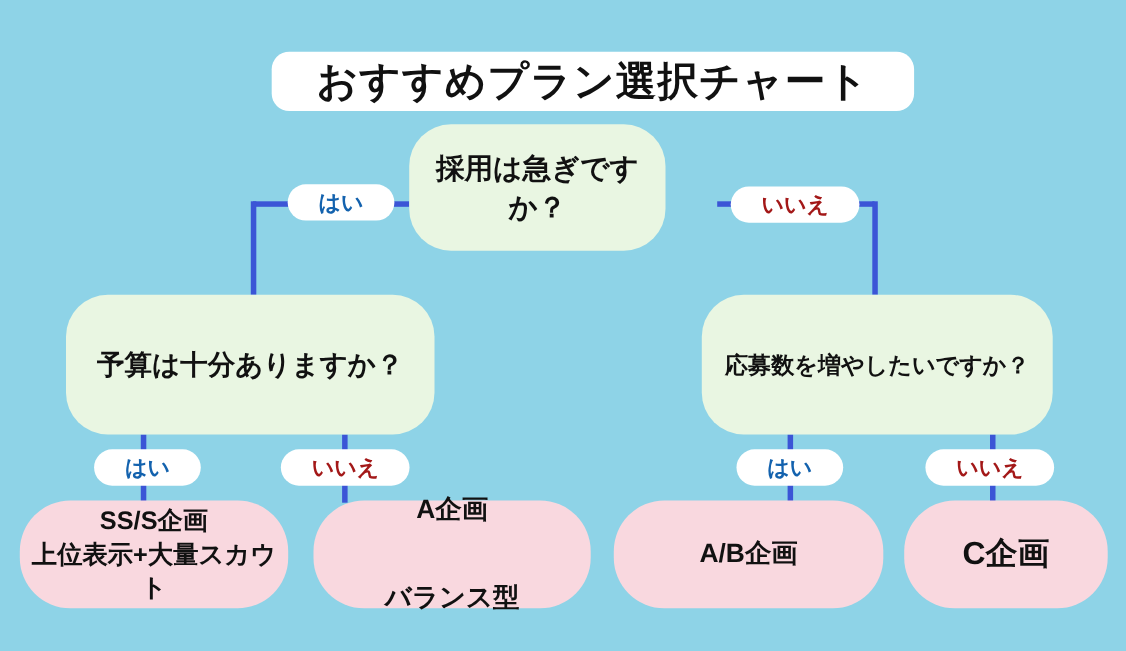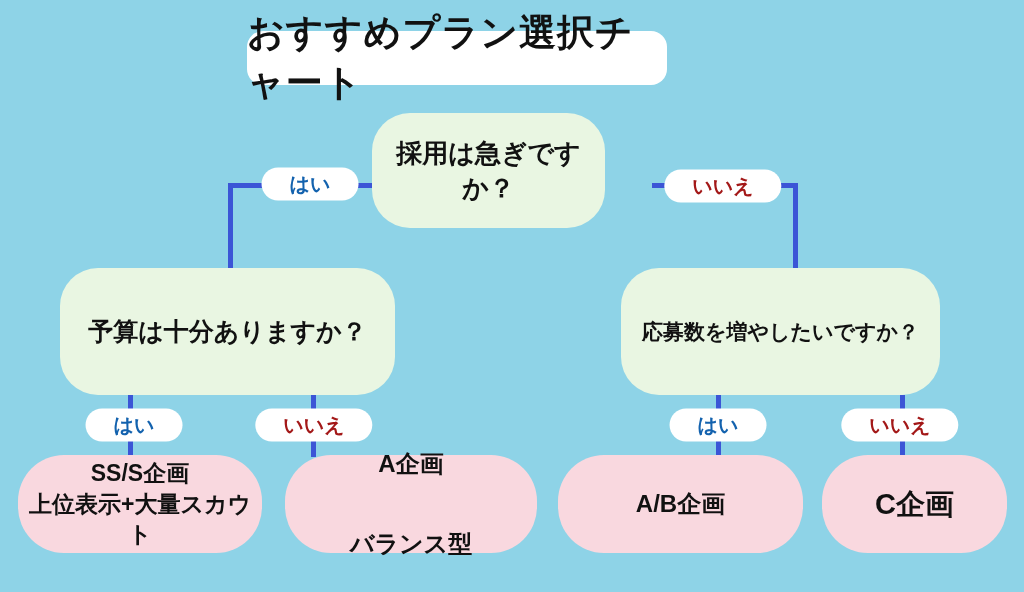--- a/index.html
+++ b/index.html
@@ -9,35 +9,35 @@
   }
   .canvas{
     position:relative;
     width:1024px;height:592px;
     background:var(--background,#8ed3e7);
     overflow:hidden;
     font-weight:bold;
     color:var(--text,#111);
   }
   .title-box{
-    position:absolute;left:247px;top:31px;width:420px;height:54px;
+    position:absolute;left:247px;top:47px;width:584px;height:54px;
     background:var(--title-bg,#fff);border-radius:16px;
     display:flex;align-items:center;justify-content:center;
     font-size:37px;font-weight:900;letter-spacing:1px;
   }
   .qnode{
     position:absolute;
     background:var(--node-question,#e9f6e2);
     border-radius:38px;
     display:flex;align-items:center;justify-content:center;
     text-align:center;
   }
   .q-root{left:372px;top:113px;width:233px;height:115px;font-size:26px;}
   .q-left{left:60px;top:268px;width:335px;height:127px;font-size:25px;}
-  .q-right{left:621px;top:268px;width:319px;height:127px;font-size:21px;}
+  .q-right{left:638px;top:268px;width:319px;height:127px;font-size:21px;}
   .rnode{
     position:absolute;top:455px;height:98px;
     background:var(--node-result,#f9d8df);
     border-radius:46px;
     display:flex;flex-direction:column;align-items:center;justify-content:center;
     text-align:center;line-height:1.32;
   }
   .r1{left:18px;width:244px;font-size:23px;}
   .r2{left:285px;width:252px;font-size:24px;gap:48px;}
   .r3{left:558px;width:245px;font-size:24px;align-items:center;}

